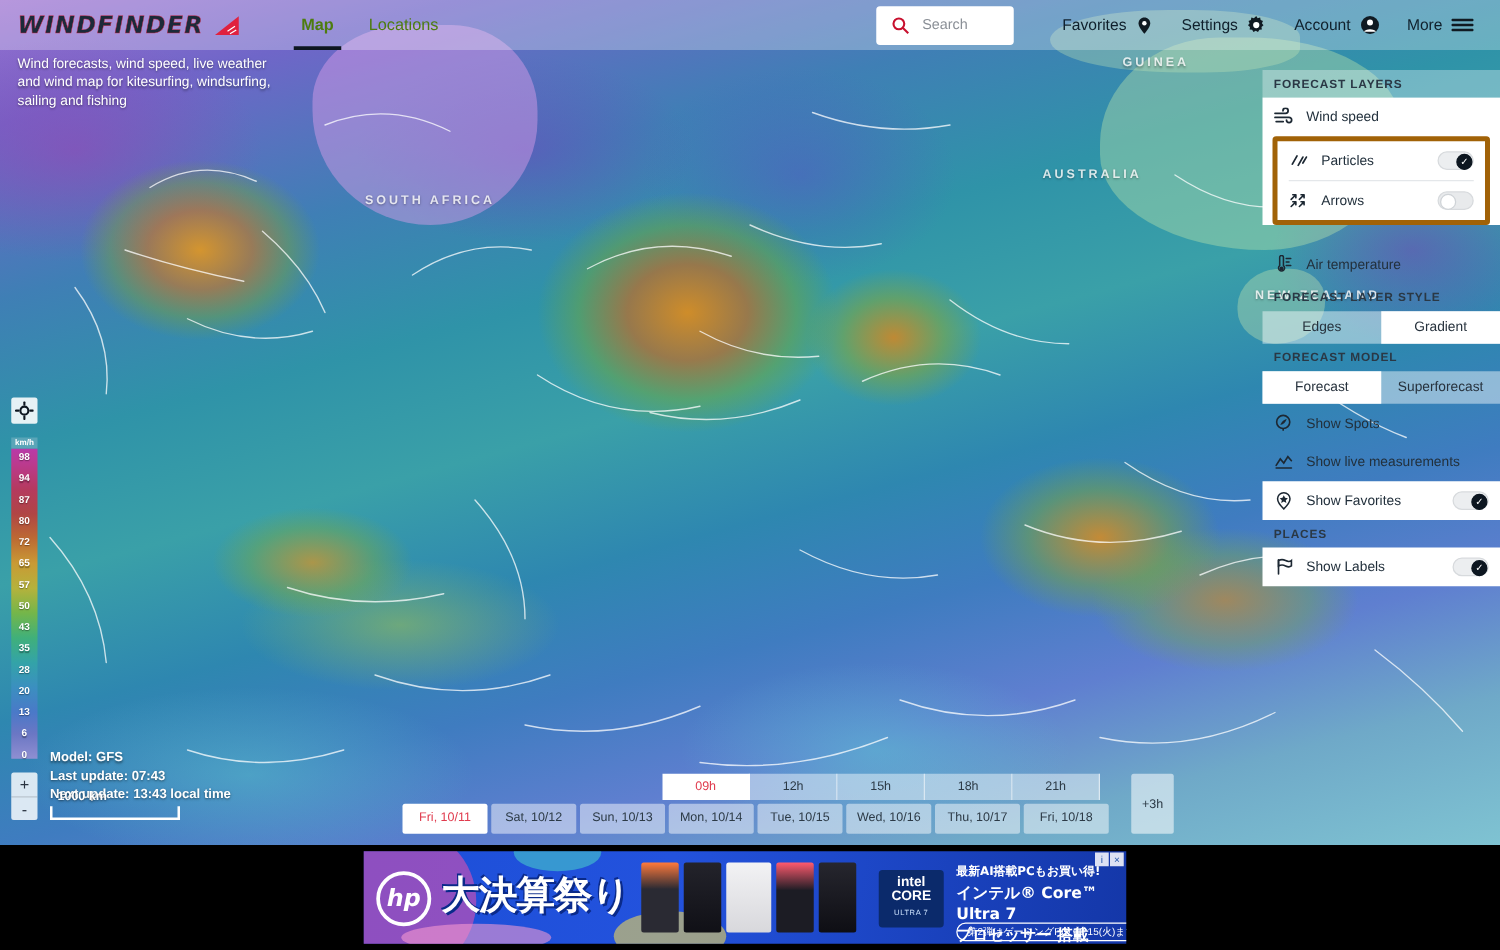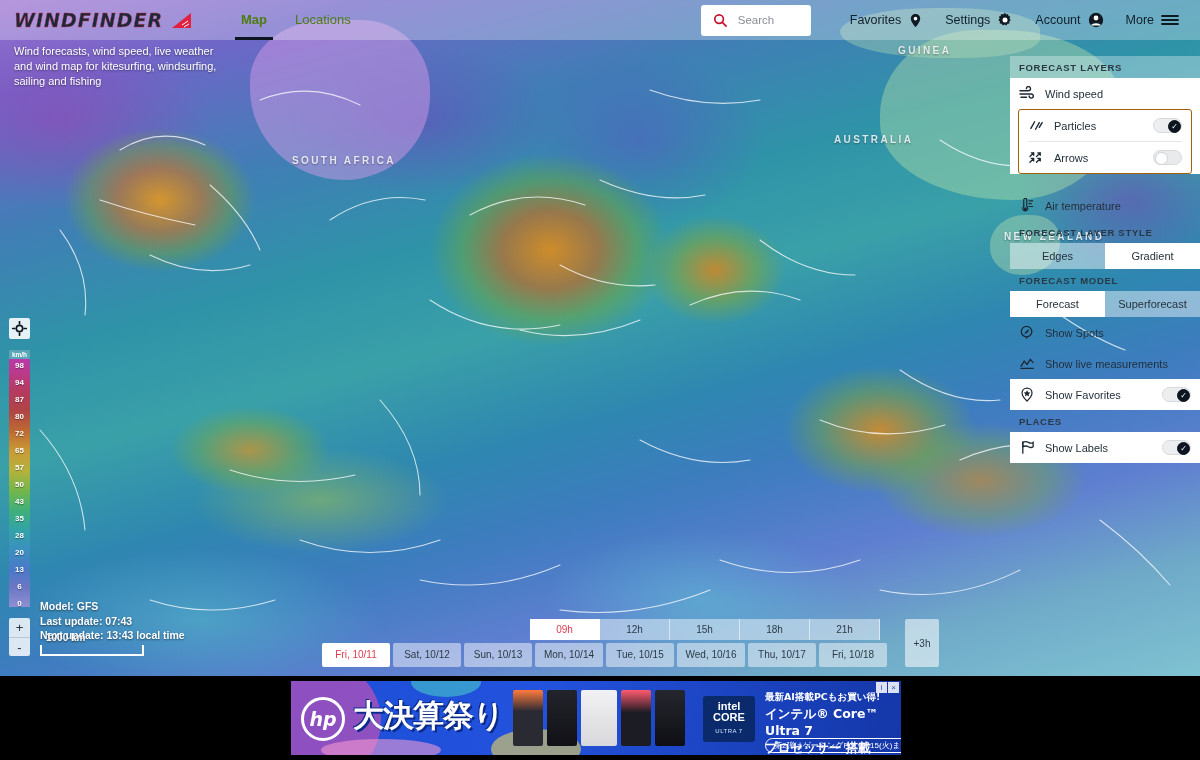--- a/index.html
+++ b/index.html
@@ -172,21 +172,21 @@
     color: #2a3845; padding: 6px 9px 5px 9px;
   }
   .panel-card { background: #fff; }
   .row {
     display: flex; align-items: center; gap: 9px;
     height: 31px; padding: 0 9px; cursor: pointer;
   }
   .row .row-label { flex: 1; font-size: 11px; }
   .row-sep { height: 1px; background: #e4e7ea; margin: 0 9px; }
   .sub-card {
-    margin: 0 8px 7px 8px; border: 1px solid #a16207;
+    margin: 0 8px 7px 8px; border: 4px solid #a16207;
     border-radius: 3px; background: #fff;
   }
   .toggle {
     width: 29px; height: 15px; border-radius: 8px;
     position: relative; flex: none; background: #e8eaec;
     border: 1px solid #d7dadd;
   }
   .toggle .knob {
     position: absolute; top: 1px; width: 13px; height: 13px;
     border-radius: 50%; background: #fff; border: 1px solid #cfd3d7;

